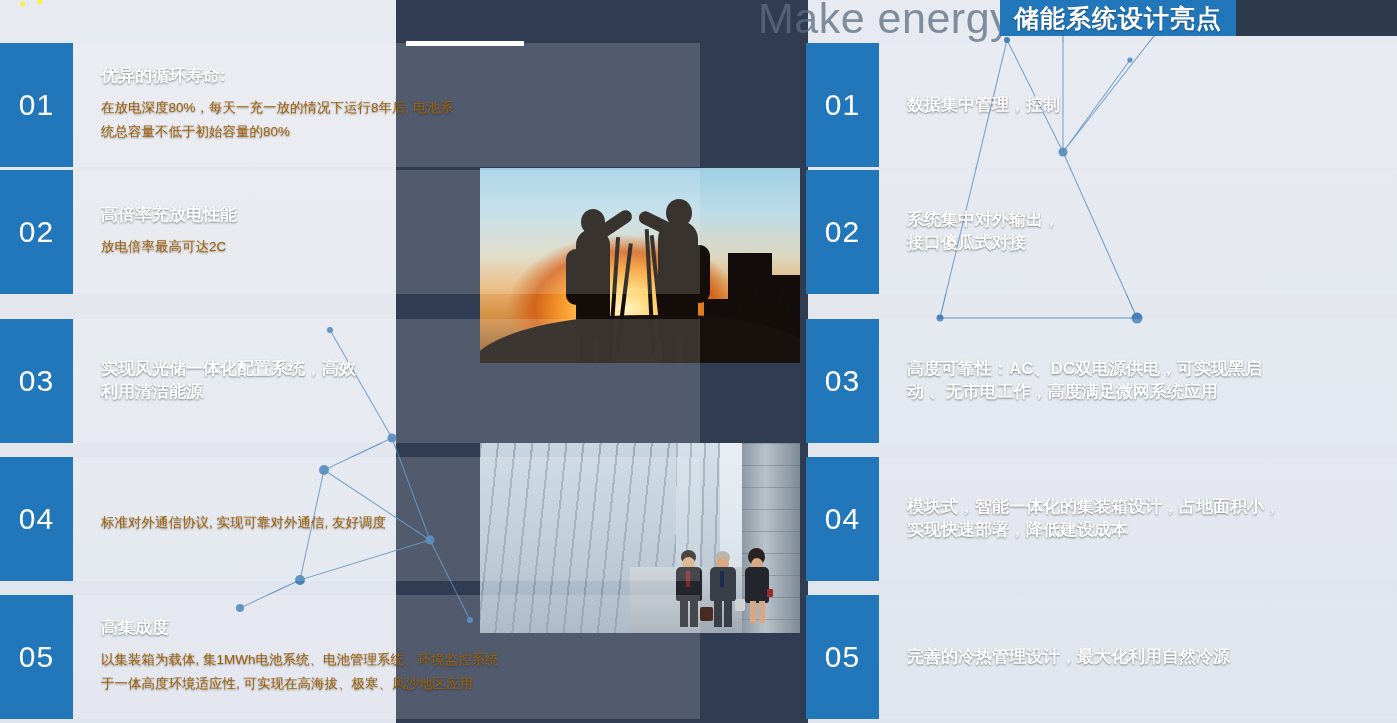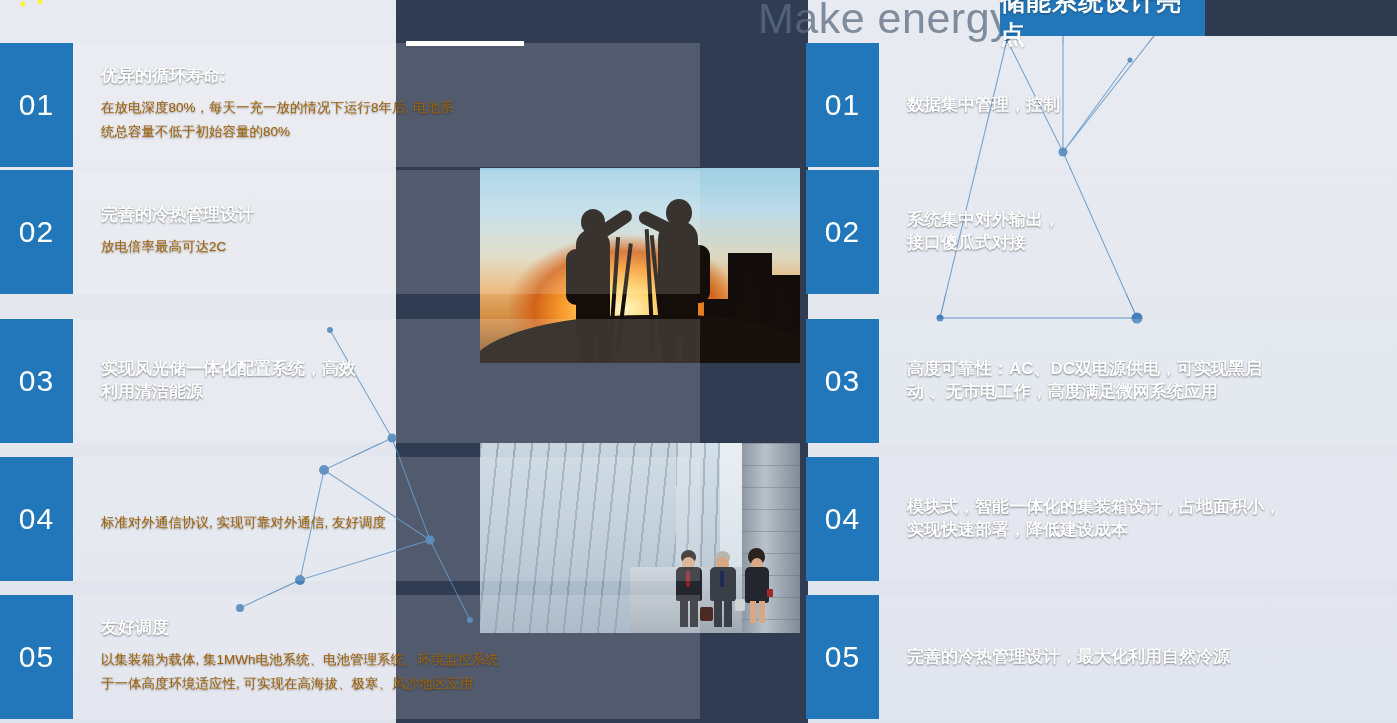--- a/index.html
+++ b/index.html
@@ -134,21 +134,21 @@
     position:absolute; top:0; height:36px;
     background:#2277bb;
     color:#ffffff;
     display:flex; align-items:center; justify-content:center;
     font-size:25px; font-weight:700;
     font-family:"DejaVu Serif","Liberation Serif",serif;
     letter-spacing:1px;
     text-shadow:0 1px 2px rgba(0,0,0,.35);
   }
   .tab-left{ left:168px; width:233px; }
-  .tab-right{ left:1000px; width:205px; }
+  .tab-right{ left:1000px; width:236px; }
 
   .white-bar{
     position:absolute; left:406px; top:41px; width:118px; height:5px;
     background:#ffffff;
   }
 
   .row{
     position:absolute;
     display:flex;
     align-items:stretch;
@@ -311,21 +311,21 @@
     <div class="row-body">
       <div class="row-title">优异的循环寿命:</div>
       <div class="row-desc">在放电深度80%，每天一充一放的情况下运行8年后, 电池系
 统总容量不低于初始容量的80%</div>
     </div>
   </div>
 
   <div class="row row-left r2">
     <div class="row-num">02</div>
     <div class="row-body">
-      <div class="row-title">完善的冷热管理设计</div>
+      <div class="row-title">高倍率充放电性能</div>
       <div class="row-desc">放电倍率最高可达2C</div>
     </div>
   </div>
 
   <div class="row row-left r3">
     <div class="row-num">03</div>
     <div class="row-body">
       <div class="row-title only">实现风光储一体化配置系统，高效
 利用清洁能源</div>
     </div>
@@ -334,21 +334,21 @@
   <div class="row row-left r4">
     <div class="row-num">04</div>
     <div class="row-body">
       <div class="row-desc">标准对外通信协议, 实现可靠对外通信, 友好调度</div>
     </div>
   </div>
 
   <div class="row row-left r5">
     <div class="row-num">05</div>
     <div class="row-body">
-      <div class="row-title">友好调度</div>
+      <div class="row-title">高集成度</div>
       <div class="row-desc">以集装箱为载体, 集1MWh电池系统、电池管理系统、环境监控系统
 于一体高度环境适应性, 可实现在高海拔、极寒、风沙地区应用</div>
     </div>
   </div>
 
   <div class="row row-right r1">
     <div class="row-num">01</div>
     <div class="row-body tinted">
       <div class="row-title only">数据集中管理，控制</div>
     </div>

